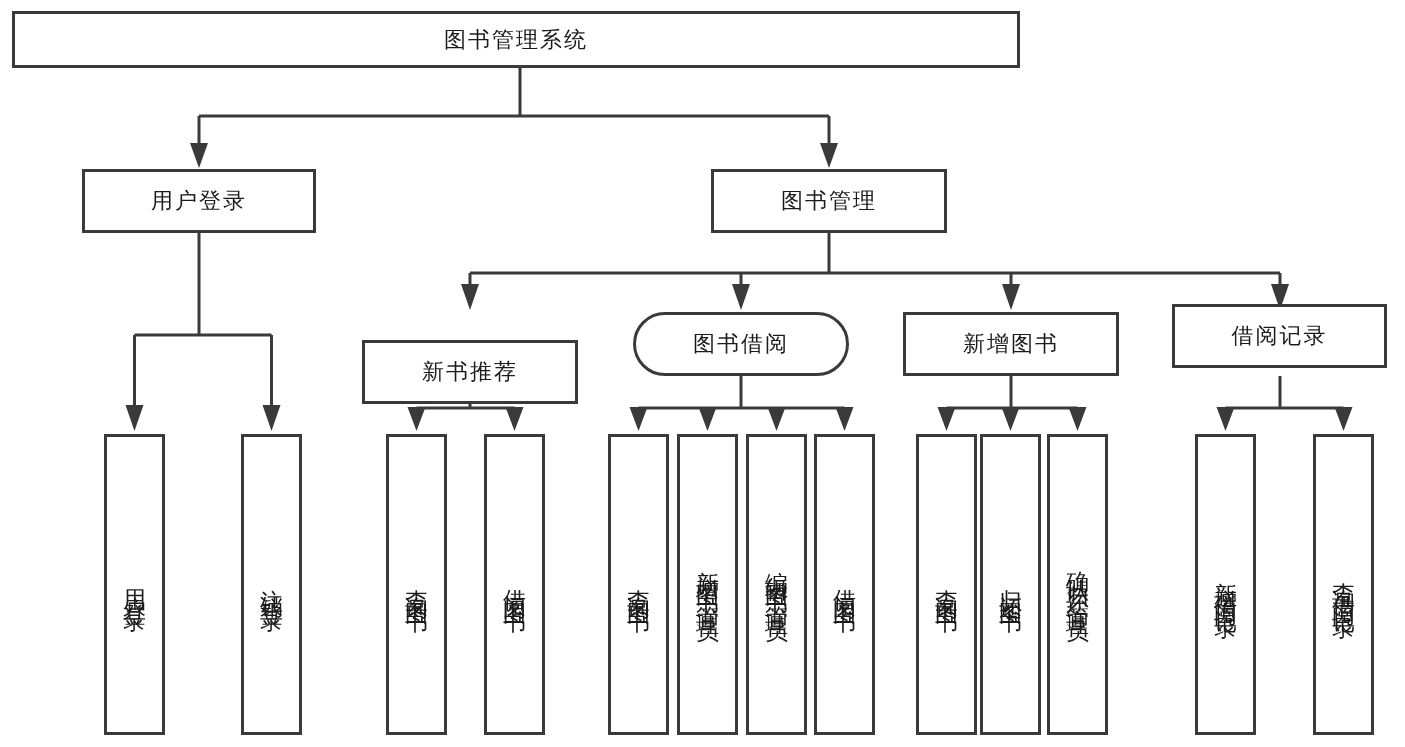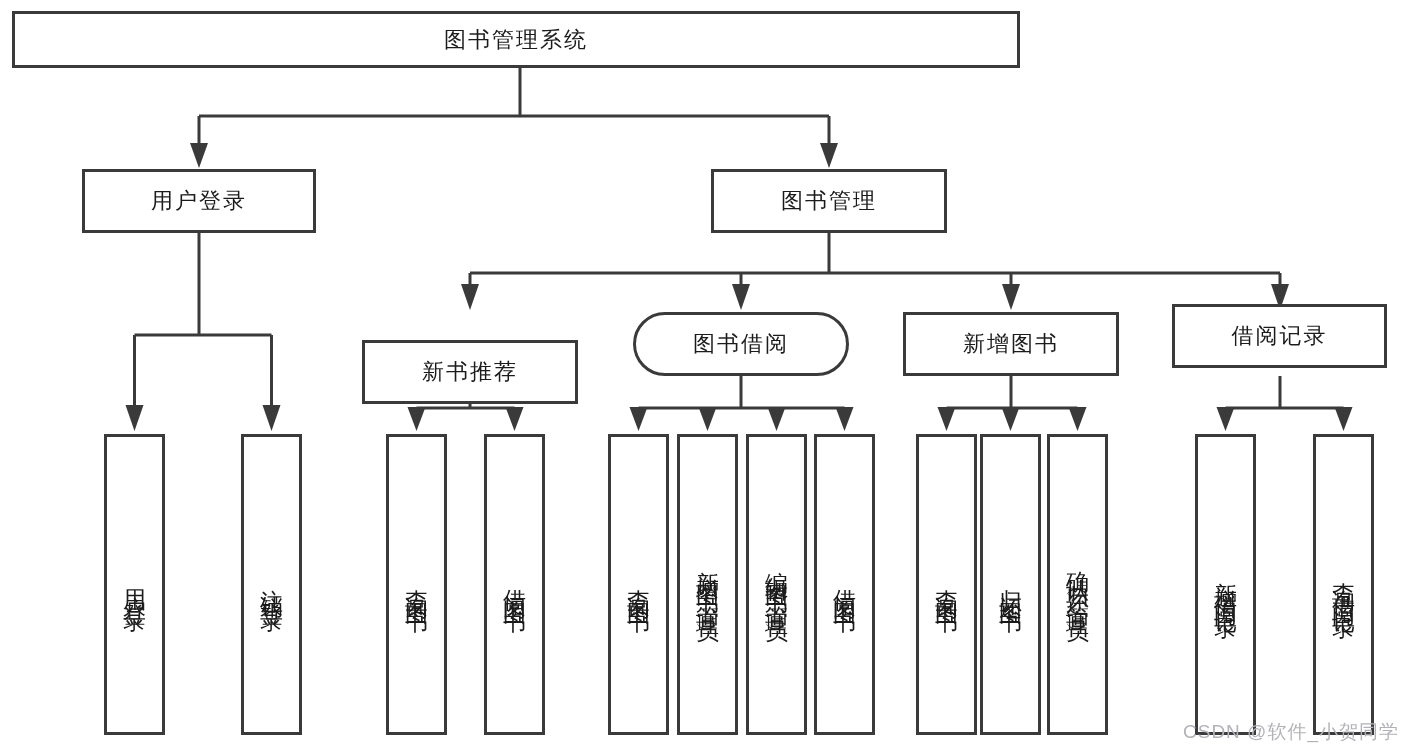--- a/index.html
+++ b/index.html
@@ -107,15 +107,14 @@
   <div class="node vbox" style="left:746px; top:434px; width:61px; height:301px;">编辑图书（管理员）</div>
   <div class="node vbox" style="left:814px; top:434px; width:61px; height:301px;">借阅图书</div>
 
   <div class="node vbox" style="left:916px; top:434px; width:61px; height:301px;">查询图书</div>
   <div class="node vbox" style="left:980px; top:434px; width:61px; height:301px;">归还图书</div>
   <div class="node vbox" style="left:1047px; top:434px; width:61px; height:301px;">确认归还（管理员）</div>
 
   <div class="node vbox" style="left:1195px; top:434px; width:61px; height:301px;">新增借阅记录</div>
   <div class="node vbox" style="left:1313px; top:434px; width:61px; height:301px;">查询借阅记录</div>
 
-  <div class="watermark">CSDN @软件_小贺同学</div>
 
 </div>
 
 </body></html>

